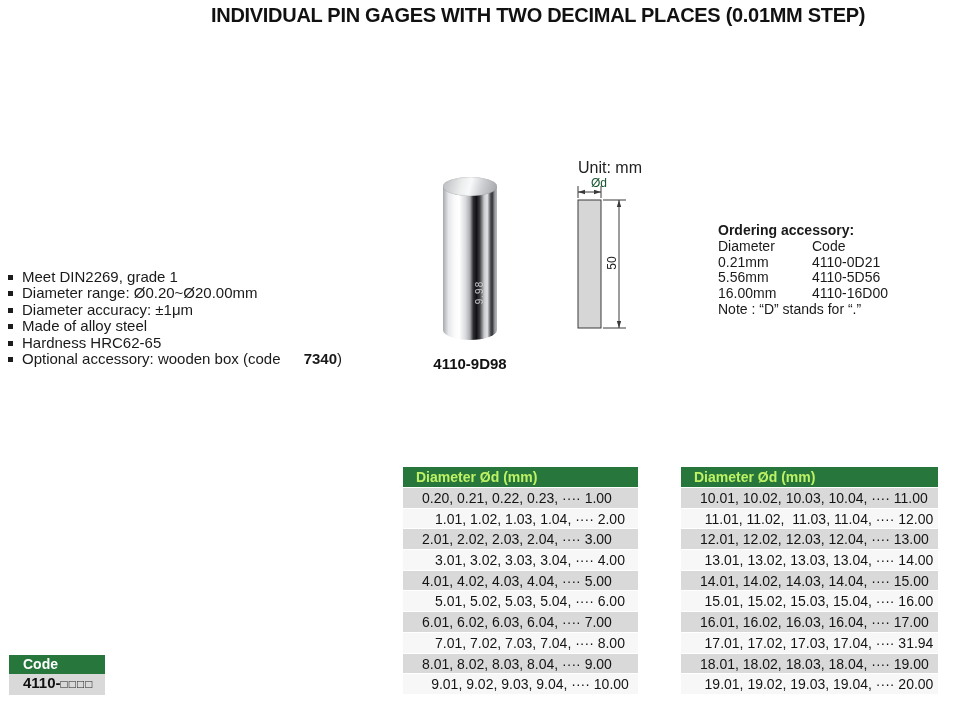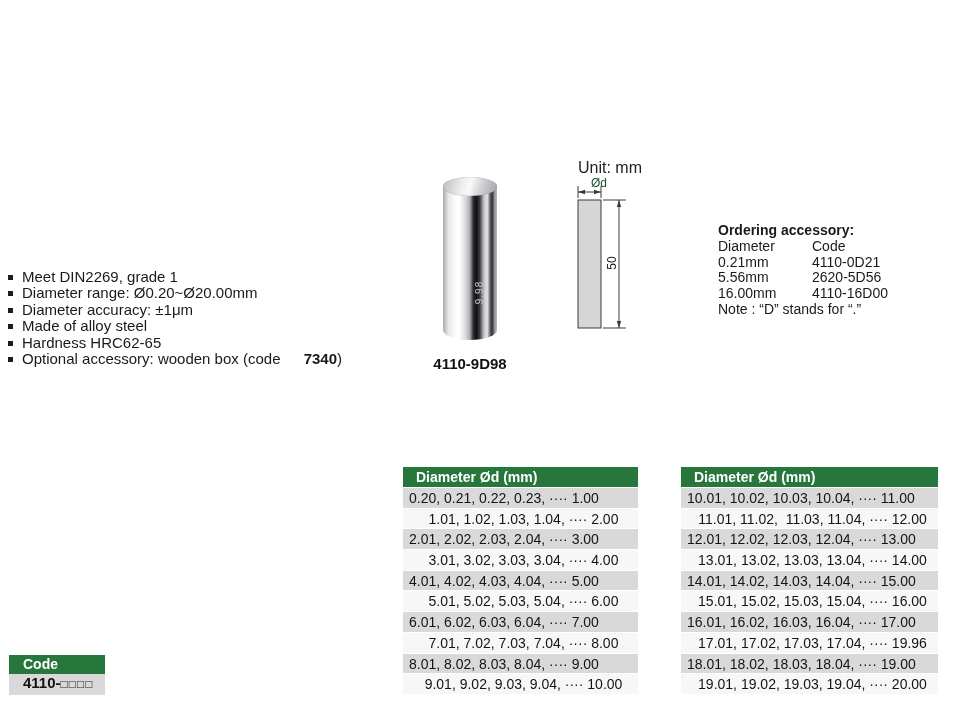--- a/index.html
+++ b/index.html
@@ -43,40 +43,41 @@
 
   
   .ordering { position:absolute; left:718px; top:223px; font-size:14px; line-height:15.8px; }
   .ordering .ord-title { font-weight:bold; }
   .ordering .c1 { display:inline-block; width:94px; }
 
   
   .dtable { position:absolute; top:467px; }
   .dtable-1 { left:403px; width:235px; }
   .dtable-2 { left:681px; width:257px; }
-  .dtable .thead { height:21px; background:#27773D; color:#ffffff; font-weight:bold;
+  .dtable .thead { height:21px; background:#27773D; color:#bef264; font-weight:bold;
     font-size:14px; line-height:20px; padding-left:13px; border-bottom:1px solid #fff; }
-  .dtable .trow { height:20.7px; font-size:14px; line-height:20.7px; padding-left:6px;
+  .dtable .trow { height:20.7px; font-size:14px; line-height:20.7px; padding-left:19px;
     color:#141414; white-space:pre; border-bottom:1px solid #fff; }
   .dtable .odd  { background:#D9D9D9; }
   .dtable .even { background:#F7F7F7;text-align:center; }
 
   
   .code-box { position:absolute; left:9px; top:655px; width:96px; }
   .code-box .chead { height:19px; background:#27773D; color:#fff; font-weight:bold;
     font-size:14px; line-height:18px; padding-left:14px; }
   .code-box .cval { height:21px; background:#D9D9D9; font-size:15px; font-weight:bold;
     line-height:17px; padding-left:14px; color:#111; }
   .code-box .boxes { font-size:12px; font-weight:normal; letter-spacing:1px; color:#222; }
 </style>
 </head>
 <body>
 
 <div id="page">
 
+  <h1 class="page-title">INDIVIDUAL PIN GAGES WITH TWO DECIMAL PLACES (0.01MM STEP)</h1>
 
   <ul class="features">
     <li>
         <span class="sq"></span>
         <span>Meet DIN2269, grade 1</span>
       </li>
     <li>
         <span class="sq"></span>
         <span>Diameter range: Ø0.20~Ø20.00mm</span>
       </li>
@@ -121,21 +122,21 @@
     <line x1="49" y1="45" x2="49" y2="173" stroke="#3a3a3a" stroke-width="1"></line>
     <polygon points="49,45 46.8,52 51.2,52" fill="#3a3a3a"></polygon>
     <polygon points="49,173 46.8,166 51.2,166" fill="#3a3a3a"></polygon>
   </svg>
   <div class="len-label">50</div>
 
   <section class="ordering">
     <div class="ord-title">Ordering accessory:</div>
     <div><span class="c1">Diameter</span><span>Code</span></div>
     <div><span class="c1">0.21mm</span><span>4110-0D21</span></div>
-    <div><span class="c1">5.56mm</span><span>2620-5D56</span></div>
+    <div><span class="c1">5.56mm</span><span>4110-5D56</span></div>
     <div><span class="c1">16.00mm</span><span>4110-16D00</span></div>
     <div>Note : “D” stands for “.”</div>
   </section>
 
   <section class="dtable dtable-1">
     <div class="thead">Diameter Ød (mm)</div>
     <div class="trow odd">0.20, 0.21, 0.22, 0.23, ···· 1.00</div>
     <div class="trow even">1.01, 1.02, 1.03, 1.04, ···· 2.00</div>
     <div class="trow odd">2.01, 2.02, 2.03, 2.04, ···· 3.00</div>
     <div class="trow even">3.01, 3.02, 3.03, 3.04, ···· 4.00</div>
@@ -149,21 +150,21 @@
 
   <section class="dtable dtable-2">
     <div class="thead">Diameter Ød (mm)</div>
     <div class="trow odd">10.01, 10.02, 10.03, 10.04, ···· 11.00</div>
     <div class="trow even">11.01, 11.02,  11.03, 11.04, ···· 12.00</div>
     <div class="trow odd">12.01, 12.02, 12.03, 12.04, ···· 13.00</div>
     <div class="trow even">13.01, 13.02, 13.03, 13.04, ···· 14.00</div>
     <div class="trow odd">14.01, 14.02, 14.03, 14.04, ···· 15.00</div>
     <div class="trow even">15.01, 15.02, 15.03, 15.04, ···· 16.00</div>
     <div class="trow odd">16.01, 16.02, 16.03, 16.04, ···· 17.00</div>
-    <div class="trow even">17.01, 17.02, 17.03, 17.04, ···· 19.96</div>
+    <div class="trow even">17.01, 17.02, 17.03, 17.04, ···· 31.94</div>
     <div class="trow odd">18.01, 18.02, 18.03, 18.04, ···· 19.00</div>
     <div class="trow even">19.01, 19.02, 19.03, 19.04, ···· 20.00</div>
   </section>
 
   <section class="code-box">
     <div class="chead">Code</div>
     <div class="cval"><span>4110-</span><span class="boxes">□□□□</span></div>
   </section>
 
 </div>

